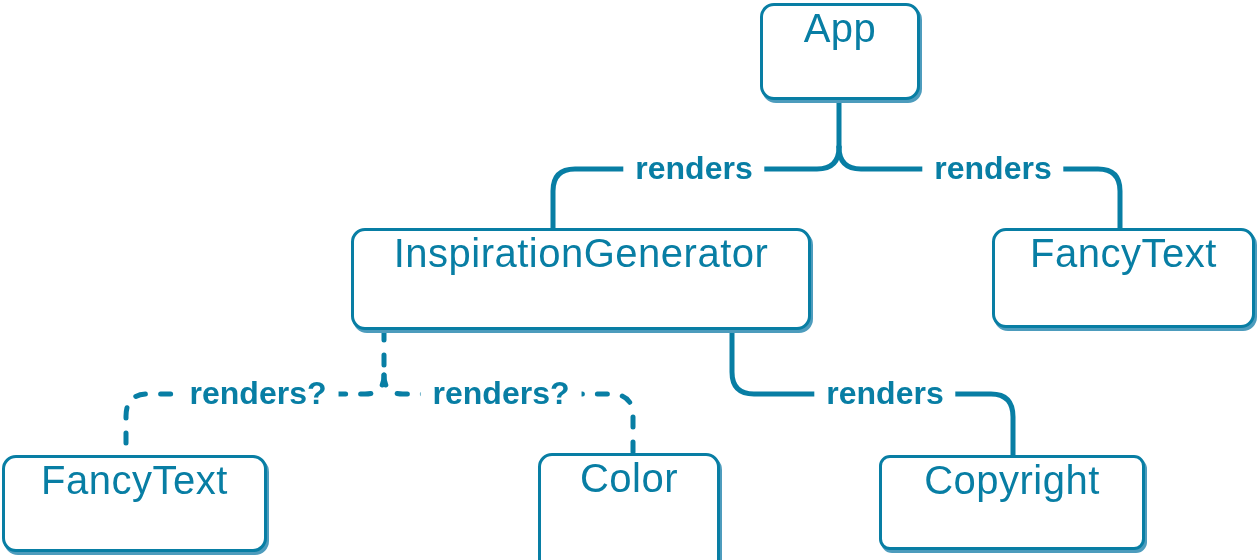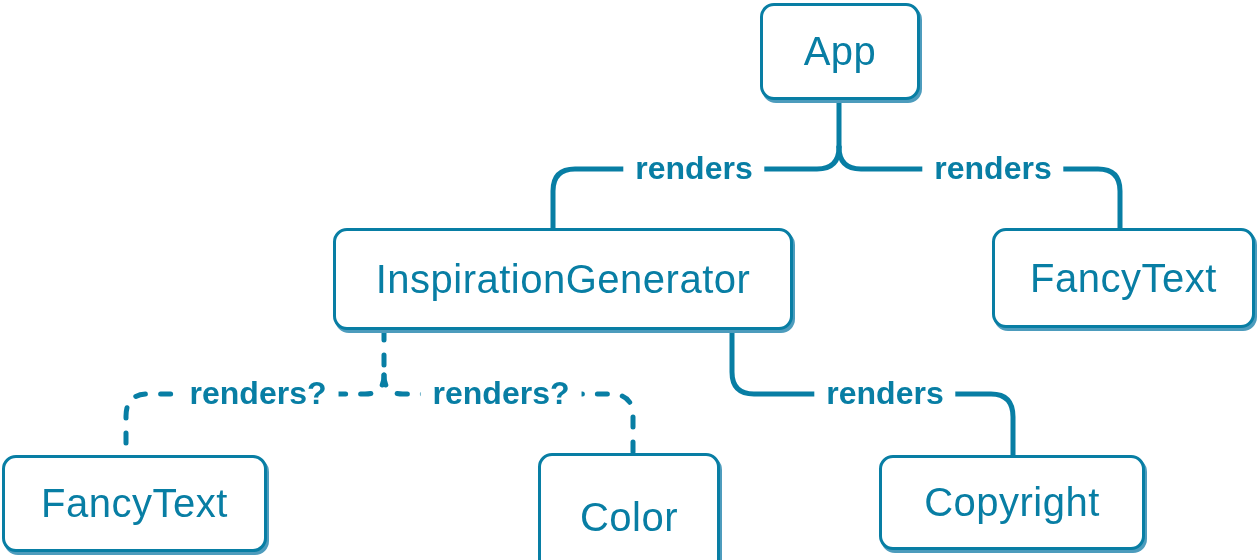--- a/index.html
+++ b/index.html
@@ -33,36 +33,36 @@
     stroke-dasharray: 10 15;
   }
   .node {
     position: absolute;
     box-sizing: border-box;
     background: var(--node-bg, #ffffff);
     border: 3px solid var(--accent, #087ea4);
     border-radius: 14px;
     box-shadow: 2px 3px 0 var(--shadow, #4d9cbd);
     display: flex;
-    align-items: center;
+    align-items: flex-start;
     justify-content: center;
   }
   .node .node-label {
     color: var(--accent, #087ea4);
     font-size: 40px;
     font-weight: 500;
     letter-spacing: 0.5px;
     white-space: nowrap;
   }
   .n-app       { left: 760px; top: 3px;   width: 160px; height: 97px; }
-  .n-ig        { left: 333px; top: 228px; width: 460px; height: 102px; }
+  .n-ig        { left: 351px; top: 228px; width: 460px; height: 102px; }
   .n-ft-top    { left: 992px; top: 228px; width: 263px; height: 100px; }
   .n-ft-bottom { left: 2px;   top: 455px; width: 265px; height: 97px; }
   .n-color     { left: 538px; top: 453px; width: 182px; height: 128px; }
-  .n-copyright { left: 879px; top: 455px; width: 266px; height: 95px; }
+  .n-copyright { left: 879px; top: 455px; width: 266px; height: 95px; border-radius: 11px; }
 
   .edge-label {
     position: absolute;
     transform: translate(-50%, -50%);
     color: var(--accent, #087ea4);
     background: var(--page-bg, #ffffff);
     font-size: 32px;
     font-weight: 700;
     padding: 0 12px;
     white-space: nowrap;

